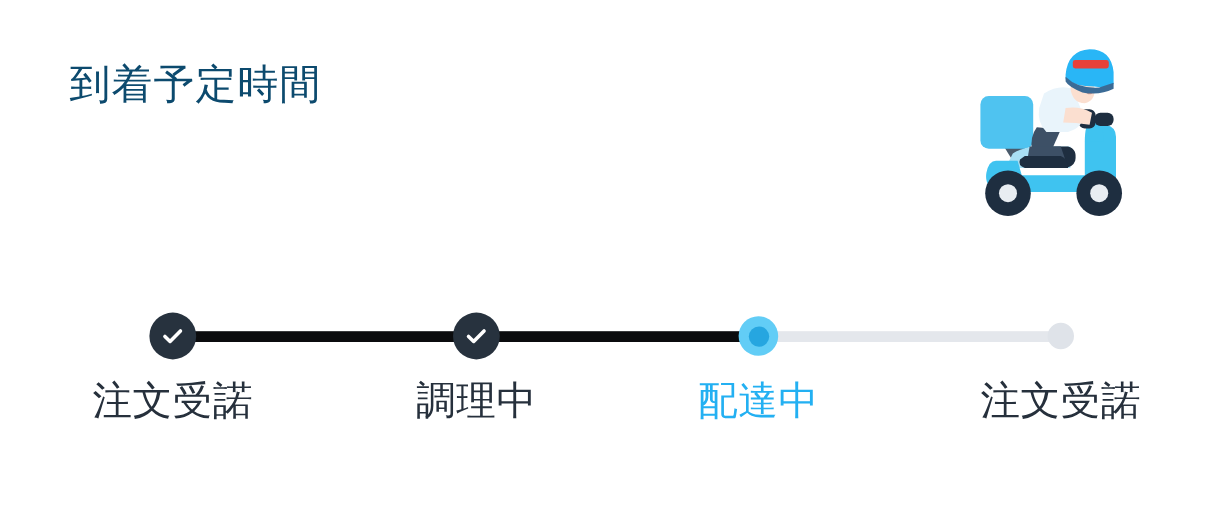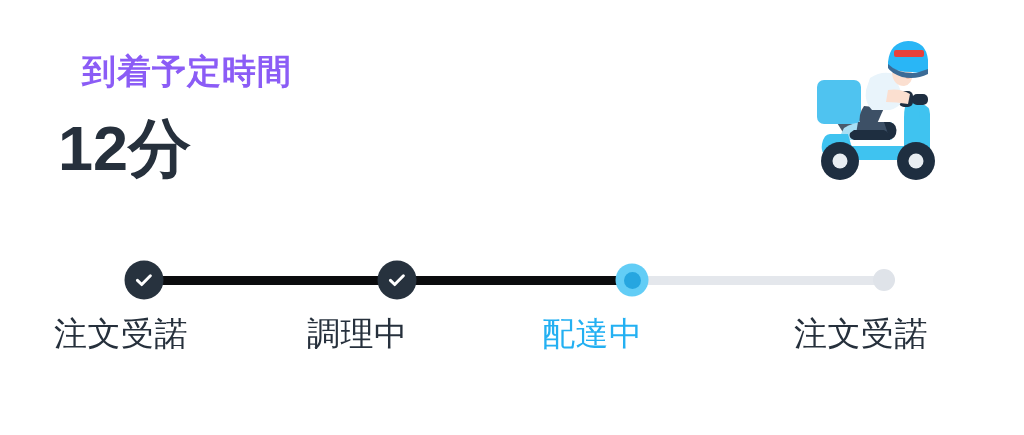--- a/index.html
+++ b/index.html
@@ -17,25 +17,24 @@
   }
 
   
   .eta-block {
     position:absolute;
     left:58px; top:50px;
   }
   .eta-label {
     font-size:34px;
     line-height:42px;
-    color:#8b5cf6;
+    color:#0c4a6e;
     letter-spacing:1px;
-    font-weight:700;
+    font-weight:400;
     white-space:nowrap;
-    margin-left:24px;
   }
   .eta-value {
     margin-top:20px;
     font-size:63px;
     line-height:72px;
     font-weight:700;
     color:#26303c;
     letter-spacing:0px;
     white-space:nowrap;
   }
@@ -61,21 +60,21 @@
     border-radius:0px;
   }
   .track-line.done   { background:#0b0c0e; }
   .track-line.todo   { background:#e4e7ec; }
 
   .step {
     position:absolute;
     top:0;
     width:180px;
     margin-left:-90px;
-    text-align:left;
+    text-align:center;
   }
   .node-wrap {
     position:relative;
     height:62px;
   }
   .node {
     position:absolute;
     left:50%;
     top:35px;
     transform:translate(-50%,-50%);
@@ -121,21 +120,20 @@
   .step-label.accent { color:#23b0f2; }
   .step-label.muted  { color:#26303c; }
 </style>
 </head>
 <body>
 
 <div class="screen">
 
   <div class="eta-block">
     <div class="eta-label">到着予定時間</div>
-    <div class="eta-value">12分</div>
   </div>
 
   <div class="scooter-illustration">
     <svg viewBox="0 0 170 170" xmlns="http://www.w3.org/2000/svg">
 
       <path d="M42 96 L60 96 L66 112 L52 112 Z" fill="#4a5a6b"></path>
       <rect x="25" y="58" width="44" height="44" rx="7" fill="#4fc3f0"></rect>
 
       <path d="M52 106 Q60 100 76 100 L100 100 L100 118 L46 118 Z" fill="#a9dff4"></path>
 

